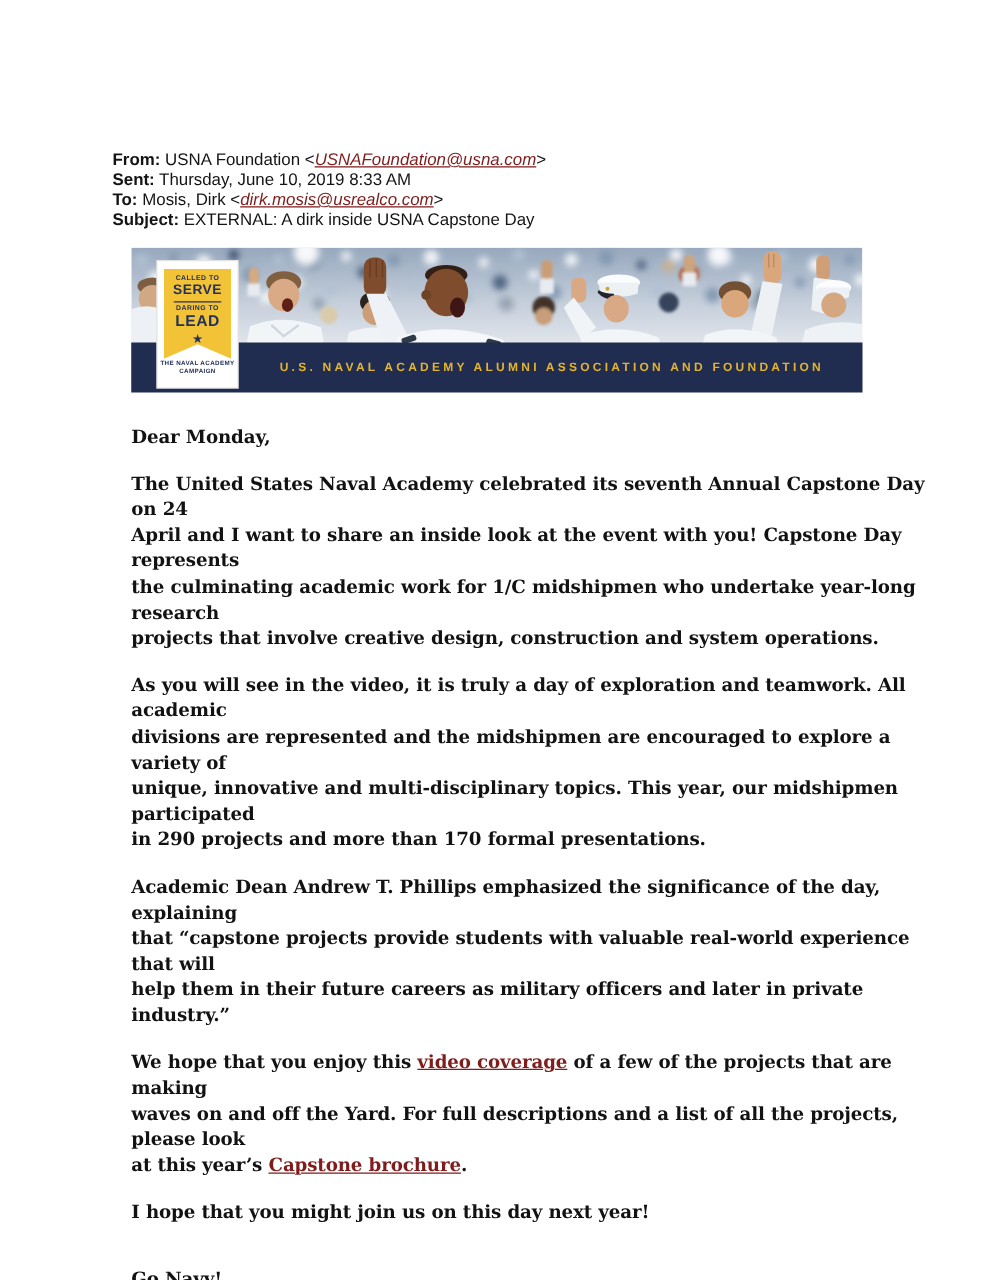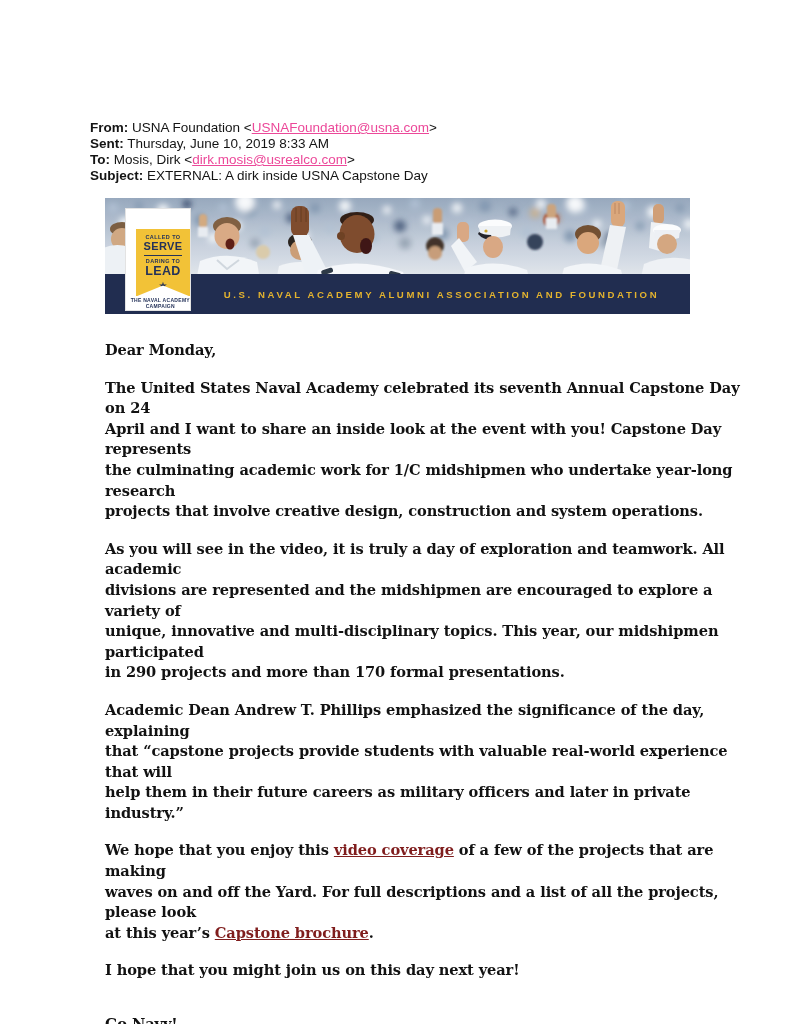--- a/index.html
+++ b/index.html
@@ -4,36 +4,36 @@
 <style>
   html,body{margin:0;padding:0;}
   body{
     width:791px;height:1024px;background:#ffffff;
     font-family:"Liberation Sans",sans-serif;
     position:relative;overflow:hidden;color:#111;
   }
   
   .hdr{position:absolute;left:90px;top:120px;font-size:13.5px;line-height:16px;color:#141414;}
   .hdr-row b{font-weight:700;}
-  a.hlink{color:#ec4899;text-decoration:underline;cursor:pointer;}
+  a.hlink{color:#7f1d1d;text-decoration:underline;cursor:pointer;font-style:italic;}
   
   .banner{position:absolute;left:105px;top:198px;width:585px;height:116px;cursor:pointer;}
   .photo{position:absolute;left:0;top:0;width:585px;height:88px;overflow:hidden;}
   .bar{
     position:absolute;left:0;right:0;bottom:0;height:40px;background:#212d50;
     display:flex;align-items:center;justify-content:center;
     padding-left:88px;box-sizing:border-box;
   }
   .bar span{
     color:#e3b32f;font-weight:700;font-size:9.6px;letter-spacing:2.6px;white-space:nowrap;
   }
   .badge{
     position:absolute;left:21px;top:11px;width:64px;height:101px;background:#ffffff;
     z-index:3;box-shadow:0 0 0 1px #e3e3e3;box-sizing:border-box;
-    display:flex;flex-direction:column;align-items:flex-end;padding-top:20px;
+    display:flex;flex-direction:column;align-items:center;padding-top:6px;
   }
   .ribbon{
     width:54px;height:72px;background:#f2c237;color:#243259;
     clip-path:polygon(0 0,100% 0,100% 100%,50% 84%,0 100%);
     display:flex;flex-direction:column;align-items:center;
     padding-top:5px;box-sizing:border-box;
   }
   .r-small{font-size:5.5px;font-weight:700;letter-spacing:.4px;line-height:6px;}
   .r-big{font-size:11px;font-weight:800;letter-spacing:.4px;line-height:11px;margin-top:1px;}
   .r-big2{font-size:12.5px;font-weight:800;letter-spacing:.4px;line-height:12.5px;margin-top:1px;}

